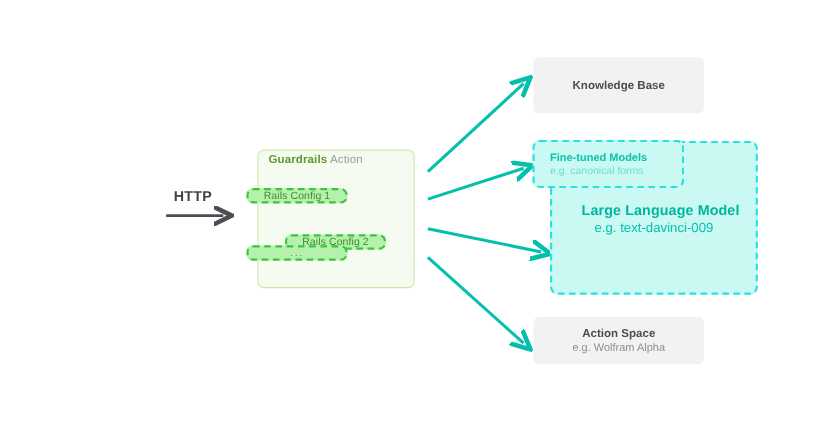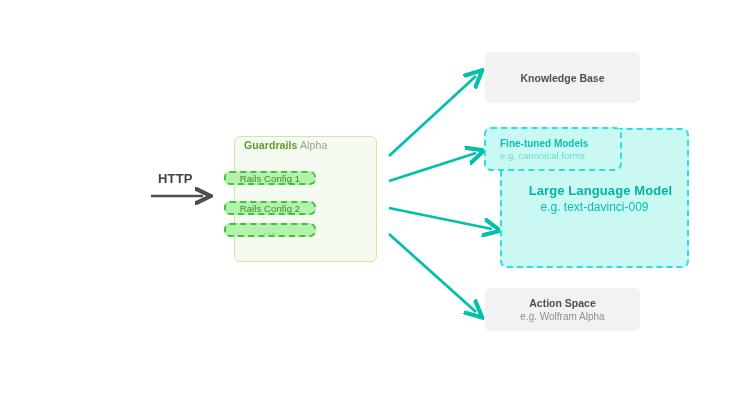--- a/index.html
+++ b/index.html
@@ -78,21 +78,21 @@
     border-radius: 6px;
     box-sizing: border-box;
     display: flex;
     align-items: center;
     justify-content: center;
     font-size: 9.5px;
     color: #3f8a2d;
     letter-spacing: .1px;
   }
   #rails-config-1 { top: 171px; }
-  #rails-config-2 { top: 201px; }
+  #rails-config-2 { top: 213px; margin-left: 35px; }
   #rails-config-3 { top: 223px; }
   #rails-config-3 .lbl { letter-spacing: 1.5px; color: #4d9b38; }
 
   
   #knowledge-base {
     left: 485px; top: 52px; width: 155px; height: 51px;
     background: #f2f2f3;
     border-radius: 5px;
   }
   #knowledge-base .title {
@@ -177,21 +177,21 @@
     <line x1="389" y1="208" x2="492" y2="229" stroke="#03C0AC" stroke-width="2.8" marker-end="url(#teal-head)"></line>
 
     <line x1="389" y1="234" x2="476" y2="312" stroke="#03C0AC" stroke-width="2.8" marker-end="url(#teal-head)"></line>
   </svg>
 
 
   <div id="http-label">HTTP</div>
 
   <div class="node" id="guardrails-server"></div>
   <div id="guardrails-title">
-    <b>Guardrails</b><span> Alpha</span>
+    <b>Guardrails</b><span> Action</span>
   </div>
 
   <div class="rails-config" id="rails-config-1">
     <span class="lbl">Rails Config 1</span>
   </div>
   <div class="rails-config" id="rails-config-2">
     <span class="lbl">Rails Config 2</span>
   </div>
   <div class="rails-config" id="rails-config-3">
     <span class="lbl">...</span>

